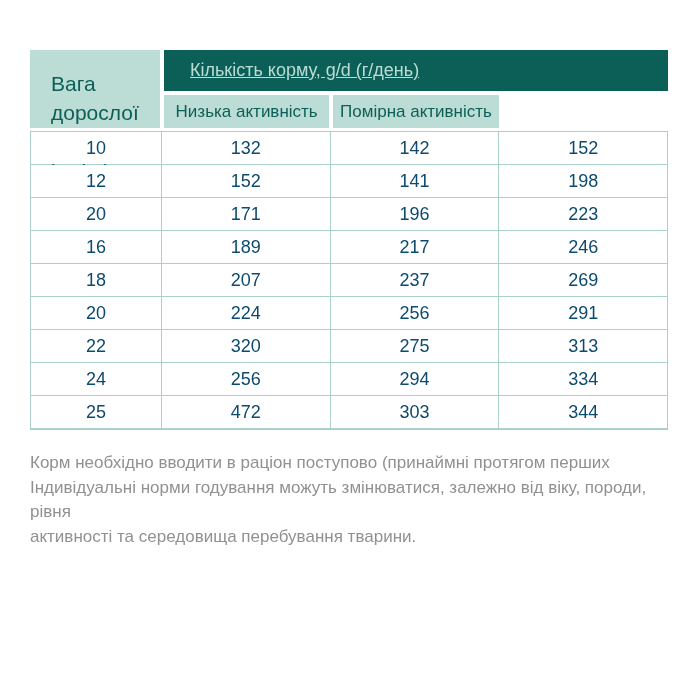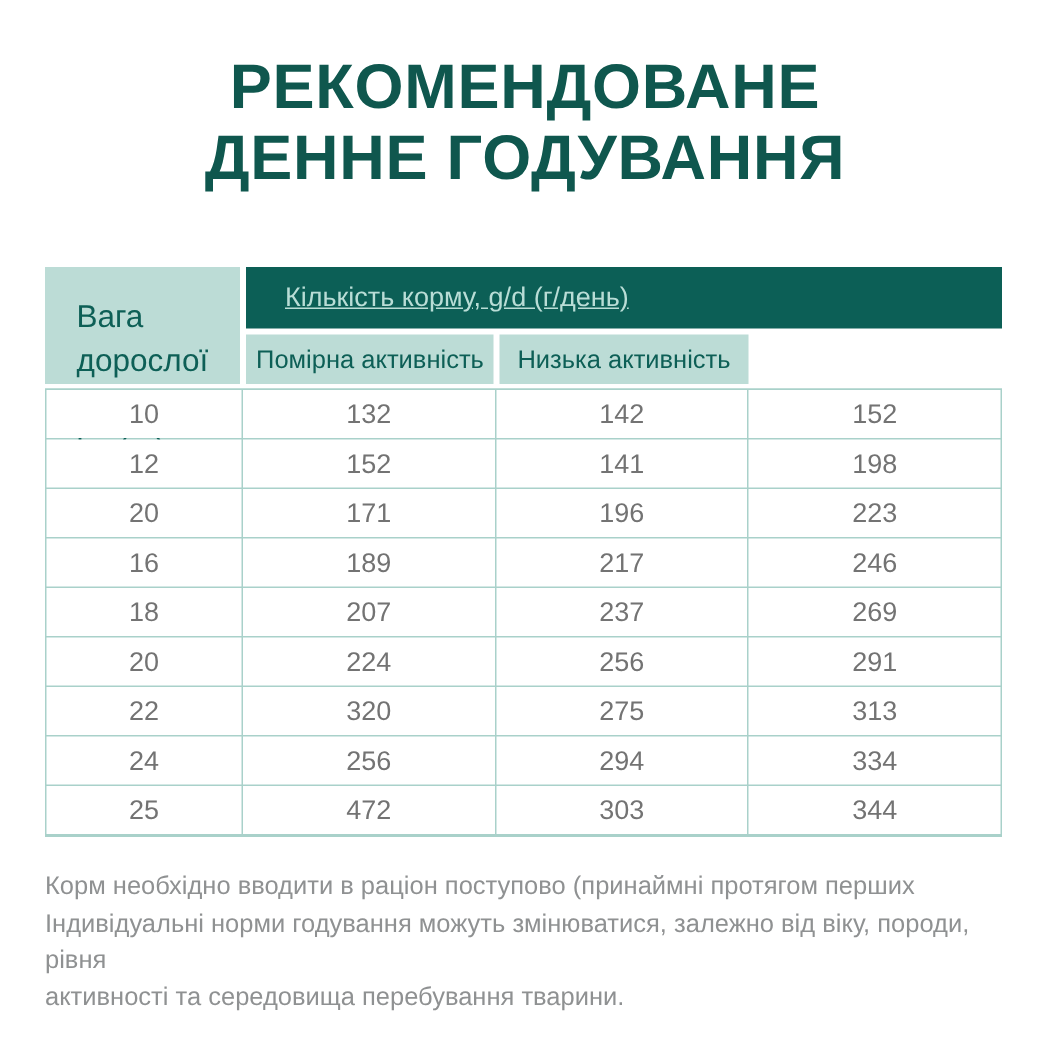--- a/index.html
+++ b/index.html
@@ -70,45 +70,44 @@
     border: 1px solid #a9d1ca;
     border-bottom-width: 2px;
   }
   .tr { display: contents; }
   .td {
     background: #ffffff;
     height: 32px;
     display: flex;
     align-items: center;
     justify-content: center;
-    color: #737373;
+    color: #0c4a6e;
     font-size: 18px;
   }
 
   .footer {
     margin: 21px 30px 0;
     color: #8f9192;
     font-size: 17px;
     line-height: 24.5px;
   }
 </style>
 </head>
 <body>
 
 <div class="page">
 
-  <h1 class="title"><span>РЕКОМЕНДОВАНЕ</span><br><span>ДЕННЕ ГОДУВАННЯ</span></h1>
 
   <div class="feeding-table">
 
     <div class="thead">
       <div class="weight-header"><span>Вага дорослої</span><br><span>тварини,</span><br><span>kg (кг)</span></div>
       <div class="amount-header">Кількість корму, g/d (г/день)</div>
+      <div class="sub-header">Низька активність</div>
       <div class="sub-header">Помірна активність</div>
-      <div class="sub-header">Низька активність</div>
     </div>
 
     <div class="tbody">
       <div class="tr">
         <div class="td">10</div>
         <div class="td">132</div>
         <div class="td">142</div>
         <div class="td">152</div>
       </div>
       <div class="tr">

